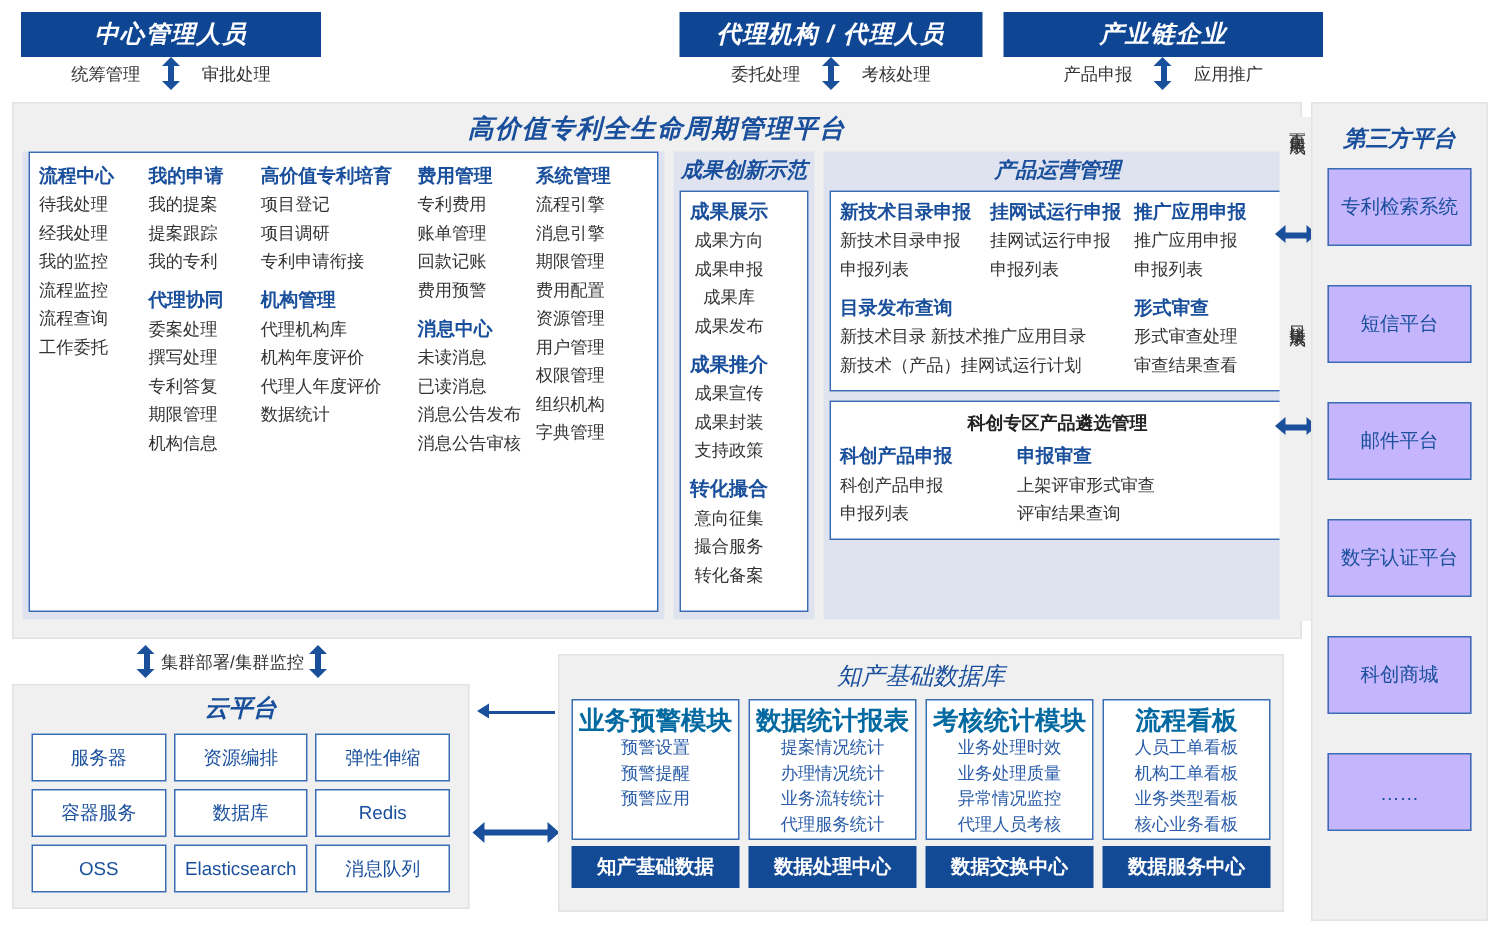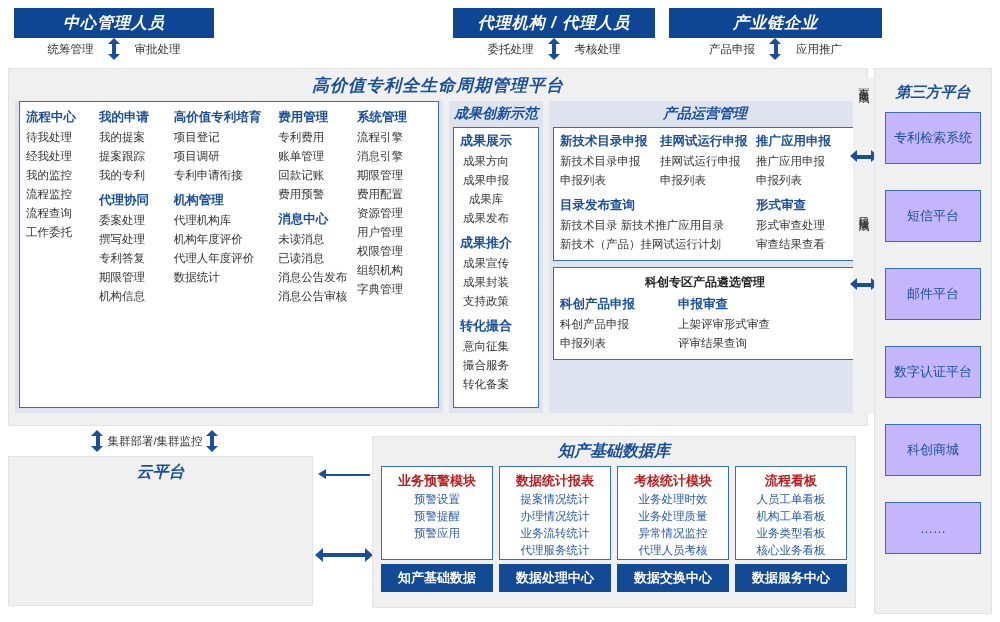--- a/index.html
+++ b/index.html
@@ -114,27 +114,27 @@
   .cloud-title { text-align:center; font-size:16px; font-weight:bold; font-style:italic;
                  color:#1a4f9c; padding:5px 0 6px; }
   .cloud-grid { display:grid; grid-template-columns:repeat(3,1fr); gap:5px; padding:0 12px; }
   .cloud-cell { border:1.5px solid #3a6cb5; background:#fff; height:32px;
                 display:flex; align-items:center; justify-content:center;
                 font-size:12.5px; color:#1a4f9c; }
 
   
   .db { position:absolute; left:372px; top:436px; width:484px; height:172px;
         background:#f0f0f0; border:1px solid #e3e3e3; }
-  .db-title { text-align:center; font-size:16px; font-weight:bold; font-style:italic;
+  .db-title { text-align:center; font-size:16px; font-weight:normal; font-style:italic;
               color:#1a4f9c; padding:4px 0 4px; }
   .db-cols { display:flex; gap:6px; padding:0 8px; }
   .db-col { flex:1; }
   .db-card { border:1.5px solid #3a6cb5; background:#fff; height:94px; padding:4px 2px;
              text-align:center; }
-  .db-card .h { font-size:13px; font-weight:bold; color:#b91c1c; line-height:20px; }
+  .db-card .h { font-size:17px; font-weight:bold; color:#0369a1; line-height:20px; }
   .db-card .i { font-size:11.5px; color:#2a5ca8; line-height:17px; }
   .db-foot { background:#134a96; color:#fff; font-size:13px; font-weight:bold;
              text-align:center; padding:5px 0; margin-top:4px; }
 
   
   .arr-left-thin { position:absolute; left:318px; top:468px; width:52px; height:13px; }
   .arr-left-thin:before{ content:""; position:absolute; top:6px; left:7px; width:45px; height:1.6px; background:#1a4f9c; }
   .arr-left-thin span { position:absolute; left:0; top:1px;
      border-top:5.5px solid transparent; border-bottom:5.5px solid transparent;
      border-right:8px solid #1a4f9c; }
@@ -350,20 +350,31 @@
         <i></i>
       </div>
     <div class="lbl">集群部署/集群监控</div>
     <div class="vdbl">
         <i></i>
       </div>
   </div>
 
   <div class="cloud">
     <div class="cloud-title">云平台</div>
+    <div class="cloud-grid" id="cloud-grid">
+        <div class="cloud-cell">服务器</div>
+        <div class="cloud-cell">资源编排</div>
+        <div class="cloud-cell">弹性伸缩</div>
+        <div class="cloud-cell">容器服务</div>
+        <div class="cloud-cell">数据库</div>
+        <div class="cloud-cell">Redis</div>
+        <div class="cloud-cell">OSS</div>
+        <div class="cloud-cell">Elasticsearch</div>
+        <div class="cloud-cell">消息队列</div>
+      </div>
   </div>
 
   <div class="arr-left-thin">
       <span></span>
     </div>
   <div class="arr-dbl-mid">
       <span class="l"></span>
       <span class="r"></span>
     </div>
 

